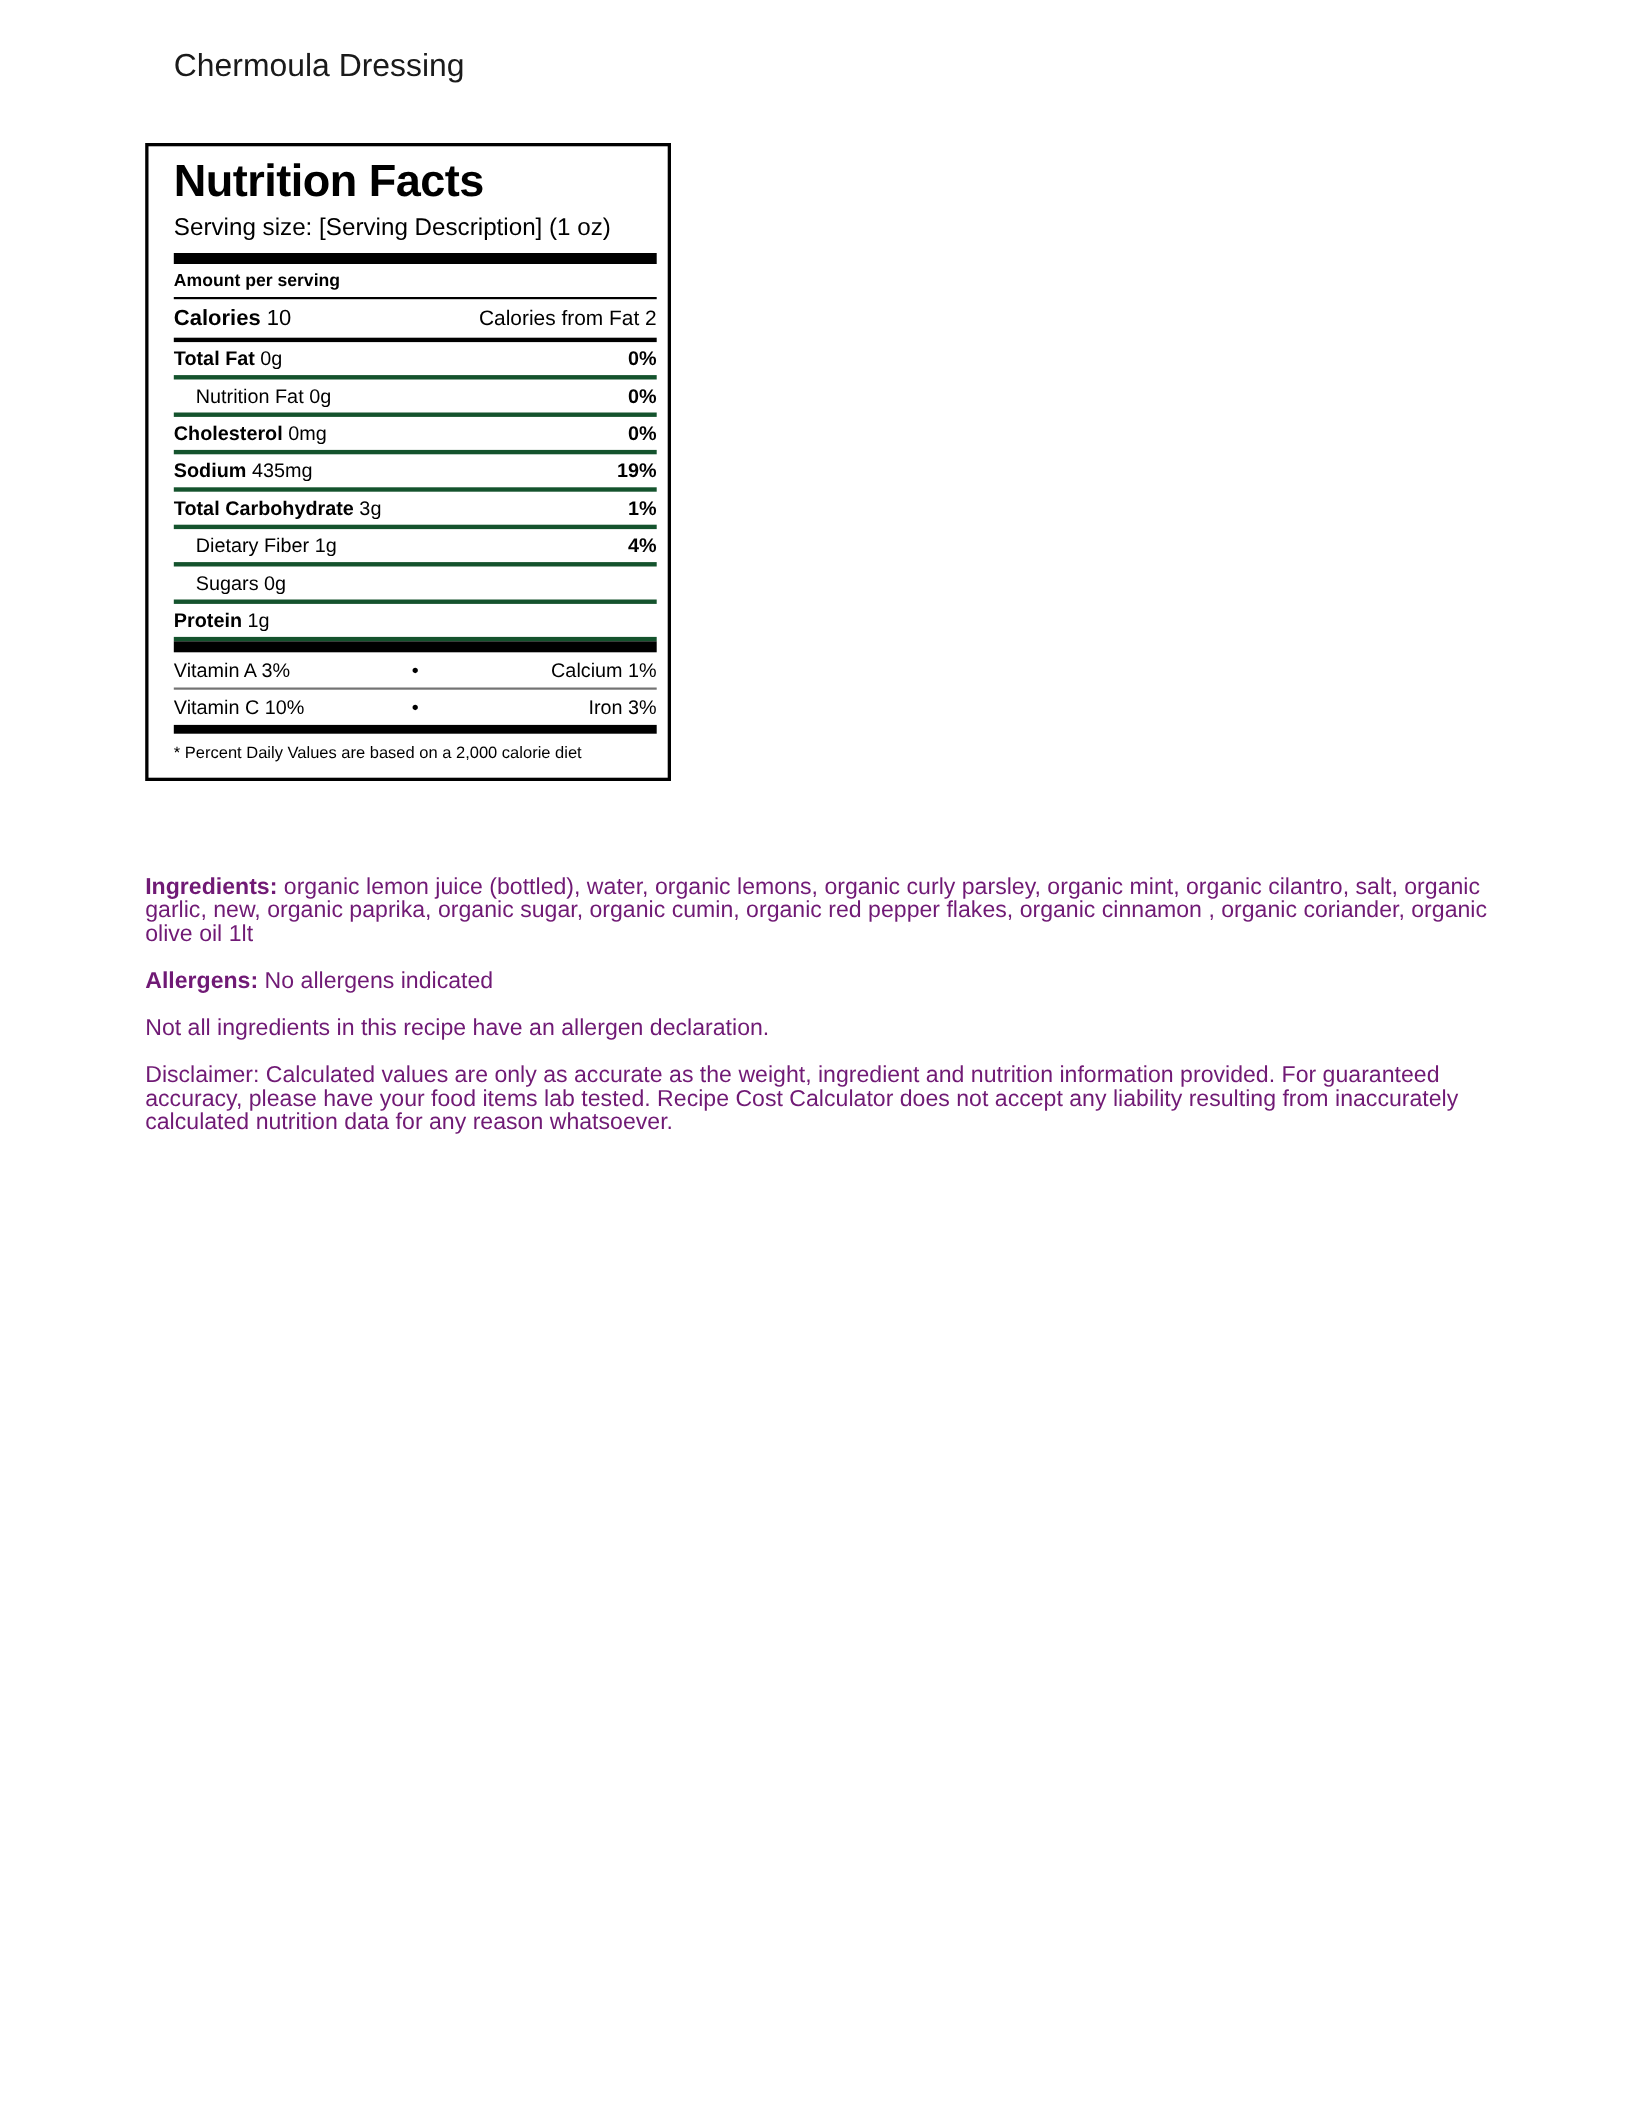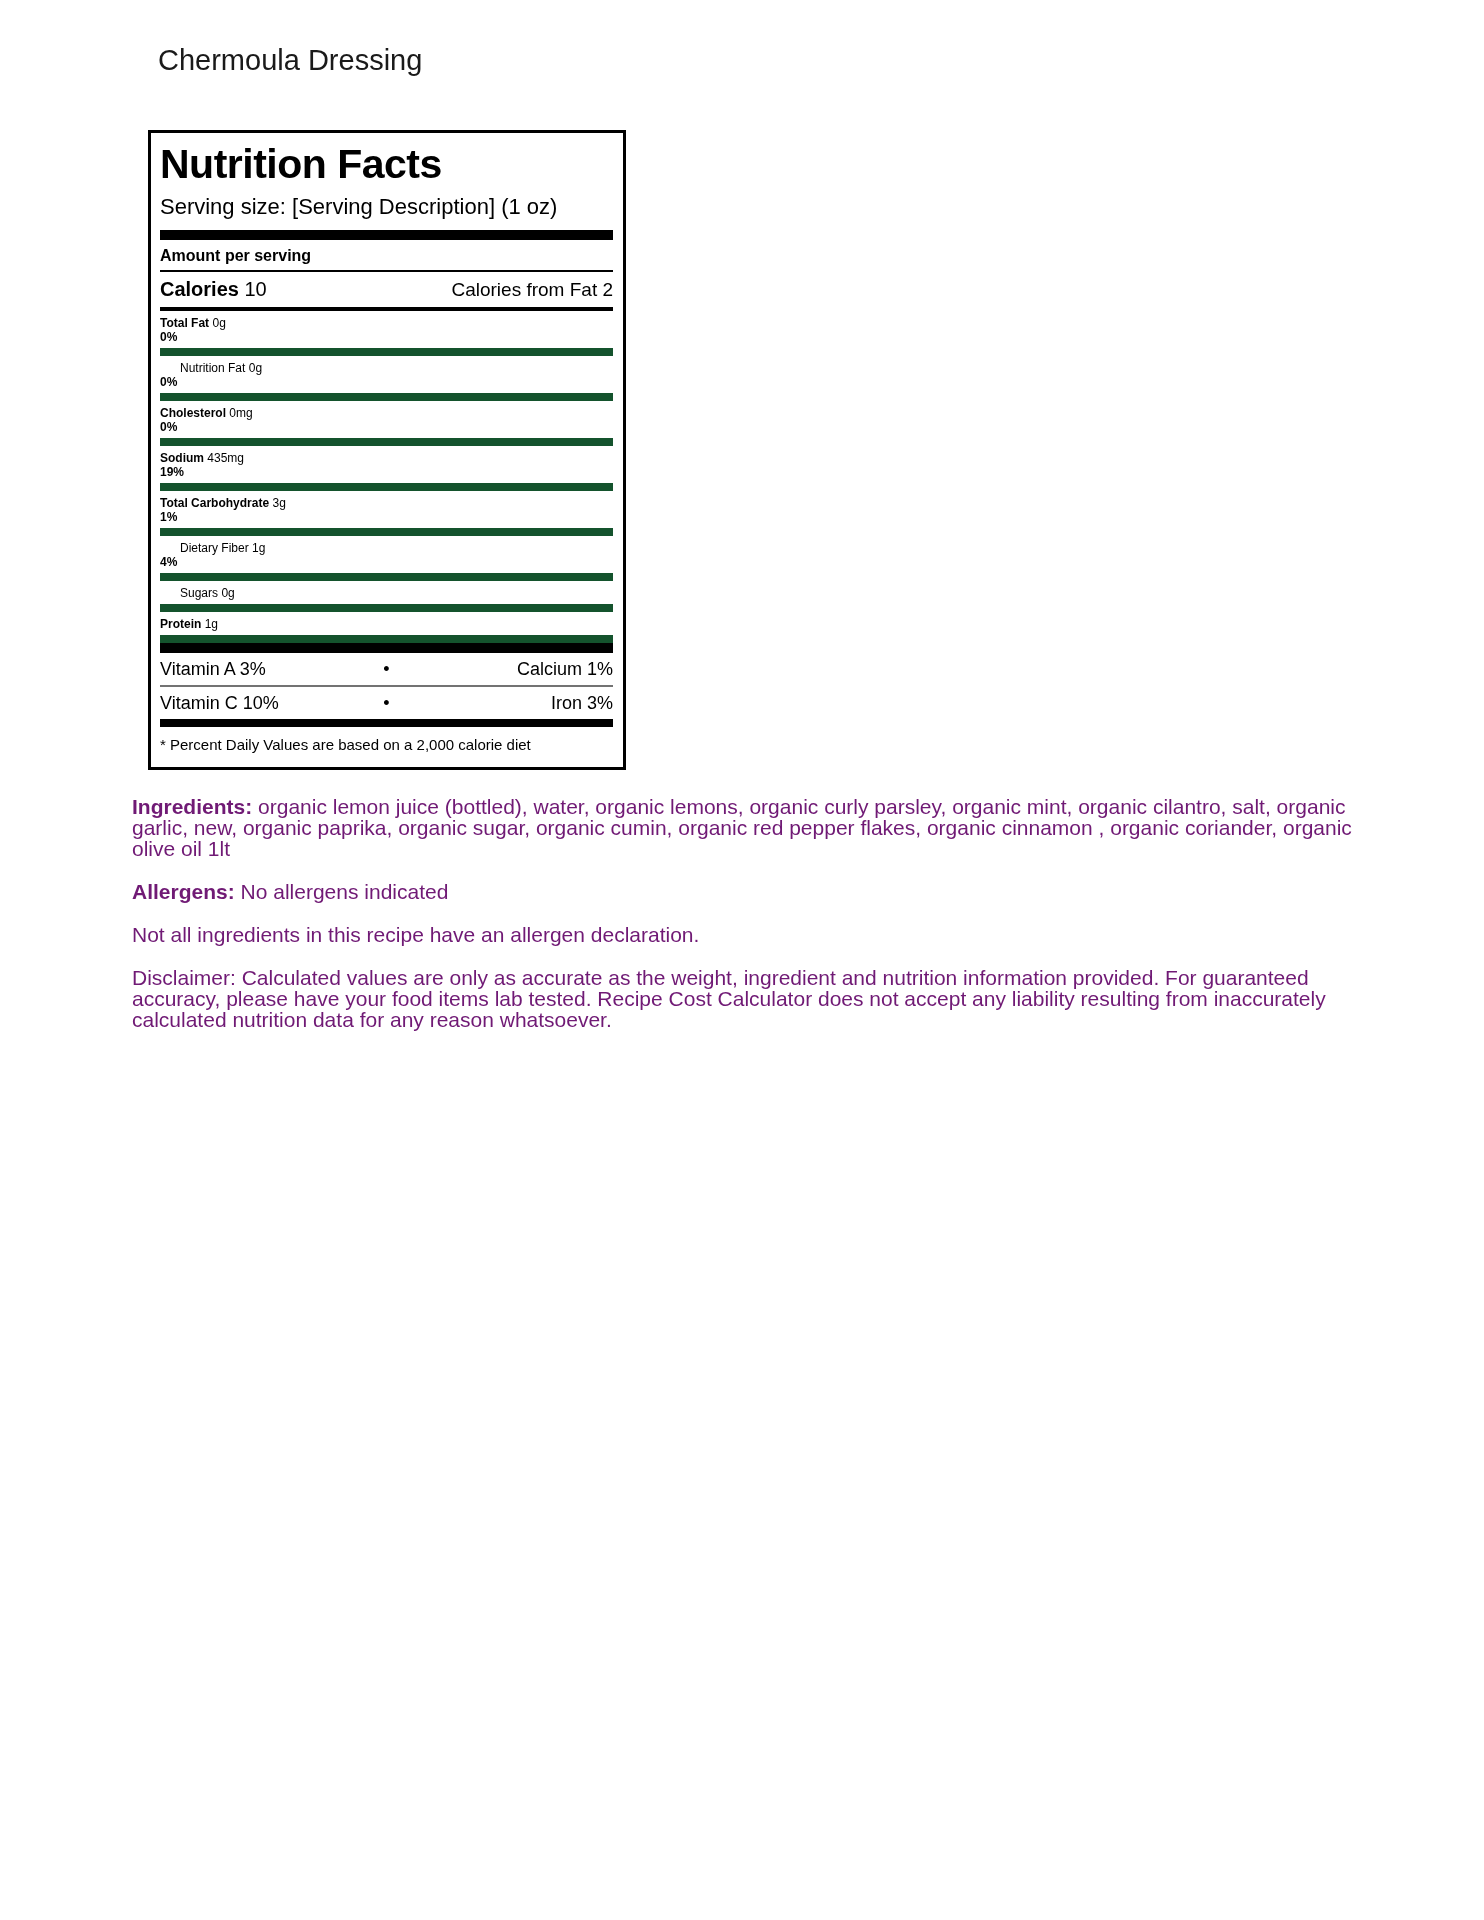--- a/index.html
+++ b/index.html
@@ -18,25 +18,25 @@
     left: 158px;
     top: 44px;
     font-size: 29px;
     font-weight: 400;
     color: #1a1a1a;
   }
 
   
   .nf-box {
     position: absolute;
-    left: 148px;
+    left: 132px;
     top: 130px;
     width: 478px;
     border: 3px solid #000;
-    padding: 8px 10px 10px 9px;
+    padding: 8px 10px 10px 23px;
     background: #fff;
   }
   .nf-heading {
     font-size: 41px;
     font-weight: 900;
     letter-spacing: -0.5px;
     line-height: 1.05;
     padding: 2px 0 4px 0;
   }
   .nf-serving {
@@ -68,24 +68,23 @@
     text-align: right;
     font-size: 16px;
     font-weight: 700;
     padding: 6px 0 5px 0;
     border-bottom: 2px solid #000;
   }
   .nf-row {
     display: flex;
     justify-content: space-between;
     align-items: baseline;
-    font-size: 12px;
+    font-size: 18px;
     padding: 5px 0 4px 0;
-    border-bottom: 8px solid #14532d;
-    flex-direction: column;
+    border-bottom: 4px solid #14532d;
   }
   .nf-row:last-of-type { border-bottom: none; padding-bottom: 6px; }
   .nf-row .lab { font-weight: 400; }
   .nf-row.bold .lab { font-weight: 700; }
   .nf-row.indent .labwrap { padding-left: 20px; }
   .nf-row .val { font-weight: 400; }
   .nf-row .dv { font-weight: 700; }
   .nf-vit-row {
     display: grid;
     grid-template-columns: 1fr auto 1fr;

